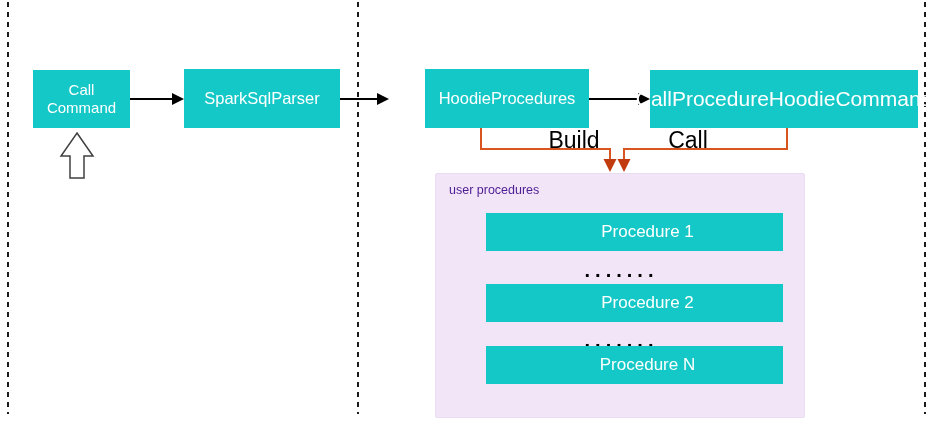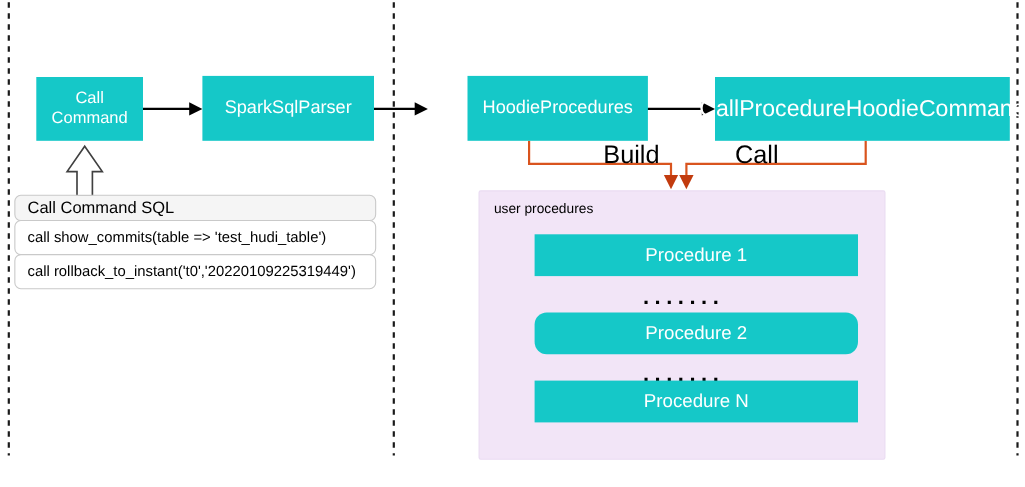--- a/index.html
+++ b/index.html
@@ -42,29 +42,29 @@
   .sql-row-header {
     background:#f5f5f5; font-size:15px; height:24px; line-height:23px; margin-top:0;
   }
 
   .user-panel {
     position:absolute; left:435px; top:173px; width:370px; height:245px;
     background:#f2e5f7; border:1px solid #eadcf2; border-radius:2px;
     z-index:2; box-sizing:border-box;
   }
   .user-panel-label {
-    position:absolute; left:13px; top:9px; font-size:12.5px; color:#000000;
+    position:absolute; left:13px; top:9px; font-size:12.5px; color:#4c1d95;
   }
   .proc-node {
-    position:absolute; left:50px; width:294px; height:38px;
+    position:absolute; left:50px; width:271px; height:38px;
     background:#15c8c8; color:#fff; display:flex; align-items:center;
-    justify-content:center; font-size:17px;
+    justify-content:center; font-size:17px;padding-left:26px;
   }
   .proc-1 { top:39px; }
-  .proc-2 { top:110px;border-radius:11px; }
+  .proc-2 { top:110px; }
   .proc-n { top:172px; }
   .dots {
     position:absolute; left:50px; width:271px; text-align:center;
     font-size:20px; font-weight:bold; letter-spacing:5px; line-height:14px;
     color:#000; overflow:visible;
   }
   .dots-1 { top:89px; }
   .dots-2 { top:159px; }
 </style>
 </head>
@@ -106,25 +106,20 @@
 
 
   <div class="node node-spark-parser">SparkSqlParser</div>
   <div class="node node-call-command">Call Command</div>
   <div class="node node-hoodie-proc">HoodieProcedures</div>
   <div class="node node-call-proc-cmd">CallProcedureHoodieCommand</div>
 
   <div class="edge-label edge-label-build">Build</div>
   <div class="edge-label edge-label-call">Call</div>
 
-  <div class="sql-table">
-    <div class="sql-row sql-row-header">Call Command SQL</div>
-    <div class="sql-row">call show_commits(table =&gt; 'test_hudi_table')</div>
-    <div class="sql-row">call rollback_to_instant('t0','20220109225319449')</div>
-  </div>
 
   <div class="user-panel">
     <div class="user-panel-label">user procedures</div>
     <div class="proc-node proc-1">Procedure 1</div>
     <div class="dots dots-1">.......</div>
     <div class="proc-node proc-2">Procedure 2</div>
     <div class="dots dots-2">.......</div>
     <div class="proc-node proc-n">Procedure N</div>
   </div>
 

